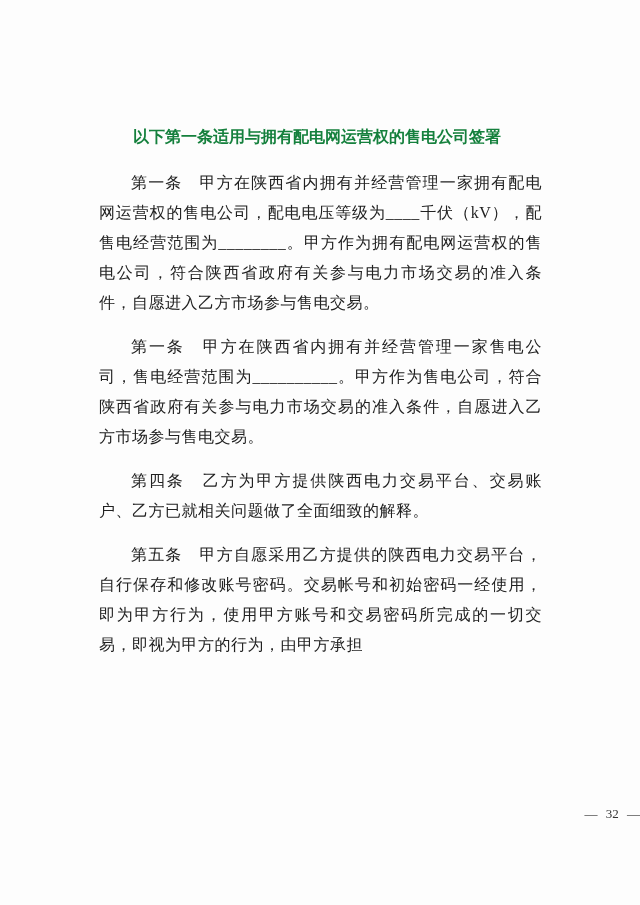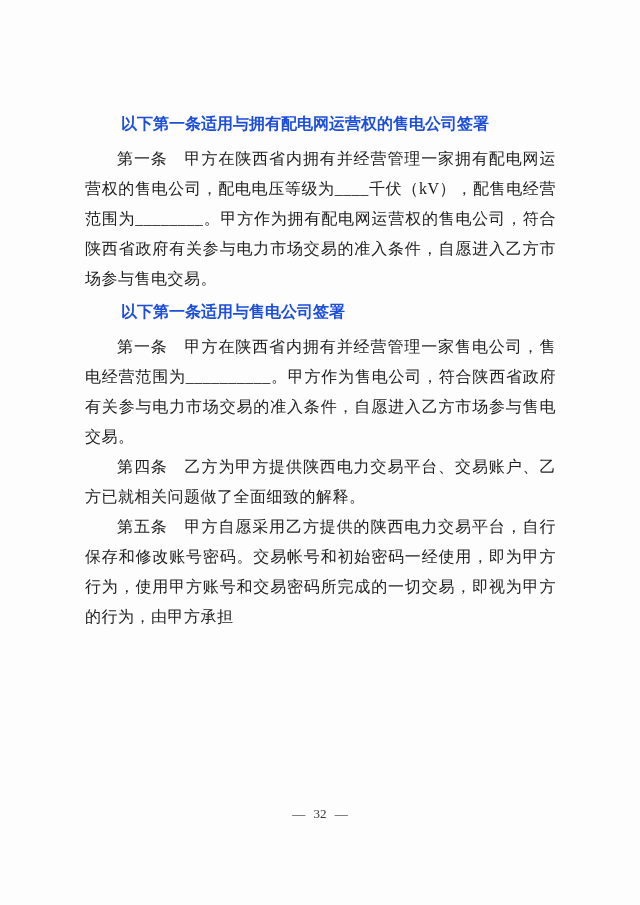--- a/index.html
+++ b/index.html
@@ -14,57 +14,56 @@
     height: 905px;
     background: #fdfdfd;
     overflow: hidden;
     padding: 106px 84px 0 85px;
     font-family: "Liberation Serif", "DejaVu Serif", serif;
     font-size: 16px;
     line-height: 30px;
     color: #212121;
   }
   .heading {
-    margin: 4px;
-    font-family: Liberation Mono, monospace;
+    margin: 16px;
+    font-family: Liberation Serif, serif;
     font-weight: 700;
     font-size: 16px;
     line-height: 30px;
     text-indent: 2em;
-    color: #1d4ed8;
+    color: #15803d;
   }
   .para {
-    margin: 0;
+    margin: 14px;
     text-align: justify;
     text-indent: 2em;
     letter-spacing: 0.5px;
   }
   .footer {
     position: absolute;
     left: 0;
     right: 0;
     top: 804px;
-    text-align: center;
+    text-align: right;
     font-family: "Liberation Serif", "DejaVu Serif", serif;
     font-size: 13px;
     line-height: 20px;
     color: #333333;
     word-spacing: 5px;
   }
 </style>
 </head>
 <body>
 
 <div class="page">
 
   <h2 class="heading">以下第一条适用与拥有配电网运营权的售电公司签署</h2>
 
   <p class="para">第一条　甲方在陕西省内拥有并经营管理一家拥有配电网运营权的售电公司，配电电压等级为____千伏（kV），配售电经营范围为________。甲方作为拥有配电网运营权的售电公司，符合陕西省政府有关参与电力市场交易的准入条件，自愿进入乙方市场参与售电交易。</p>
 
-  <h2 class="heading">以下第一条适用与售电公司签署</h2>
 
   <p class="para">第一条　甲方在陕西省内拥有并经营管理一家售电公司，售电经营范围为__________。甲方作为售电公司，符合陕西省政府有关参与电力市场交易的准入条件，自愿进入乙方市场参与售电交易。</p>
 
 
 
   <p class="para">第四条　乙方为甲方提供陕西电力交易平台、交易账户、乙方已就相关问题做了全面细致的解释。</p>
 
   <p class="para">第五条　甲方自愿采用乙方提供的陕西电力交易平台，自行保存和修改账号密码。交易帐号和初始密码一经使用，即为甲方行为，使用甲方账号和交易密码所完成的一切交易，即视为甲方的行为，由甲方承担</p>
 
   <div class="footer">

